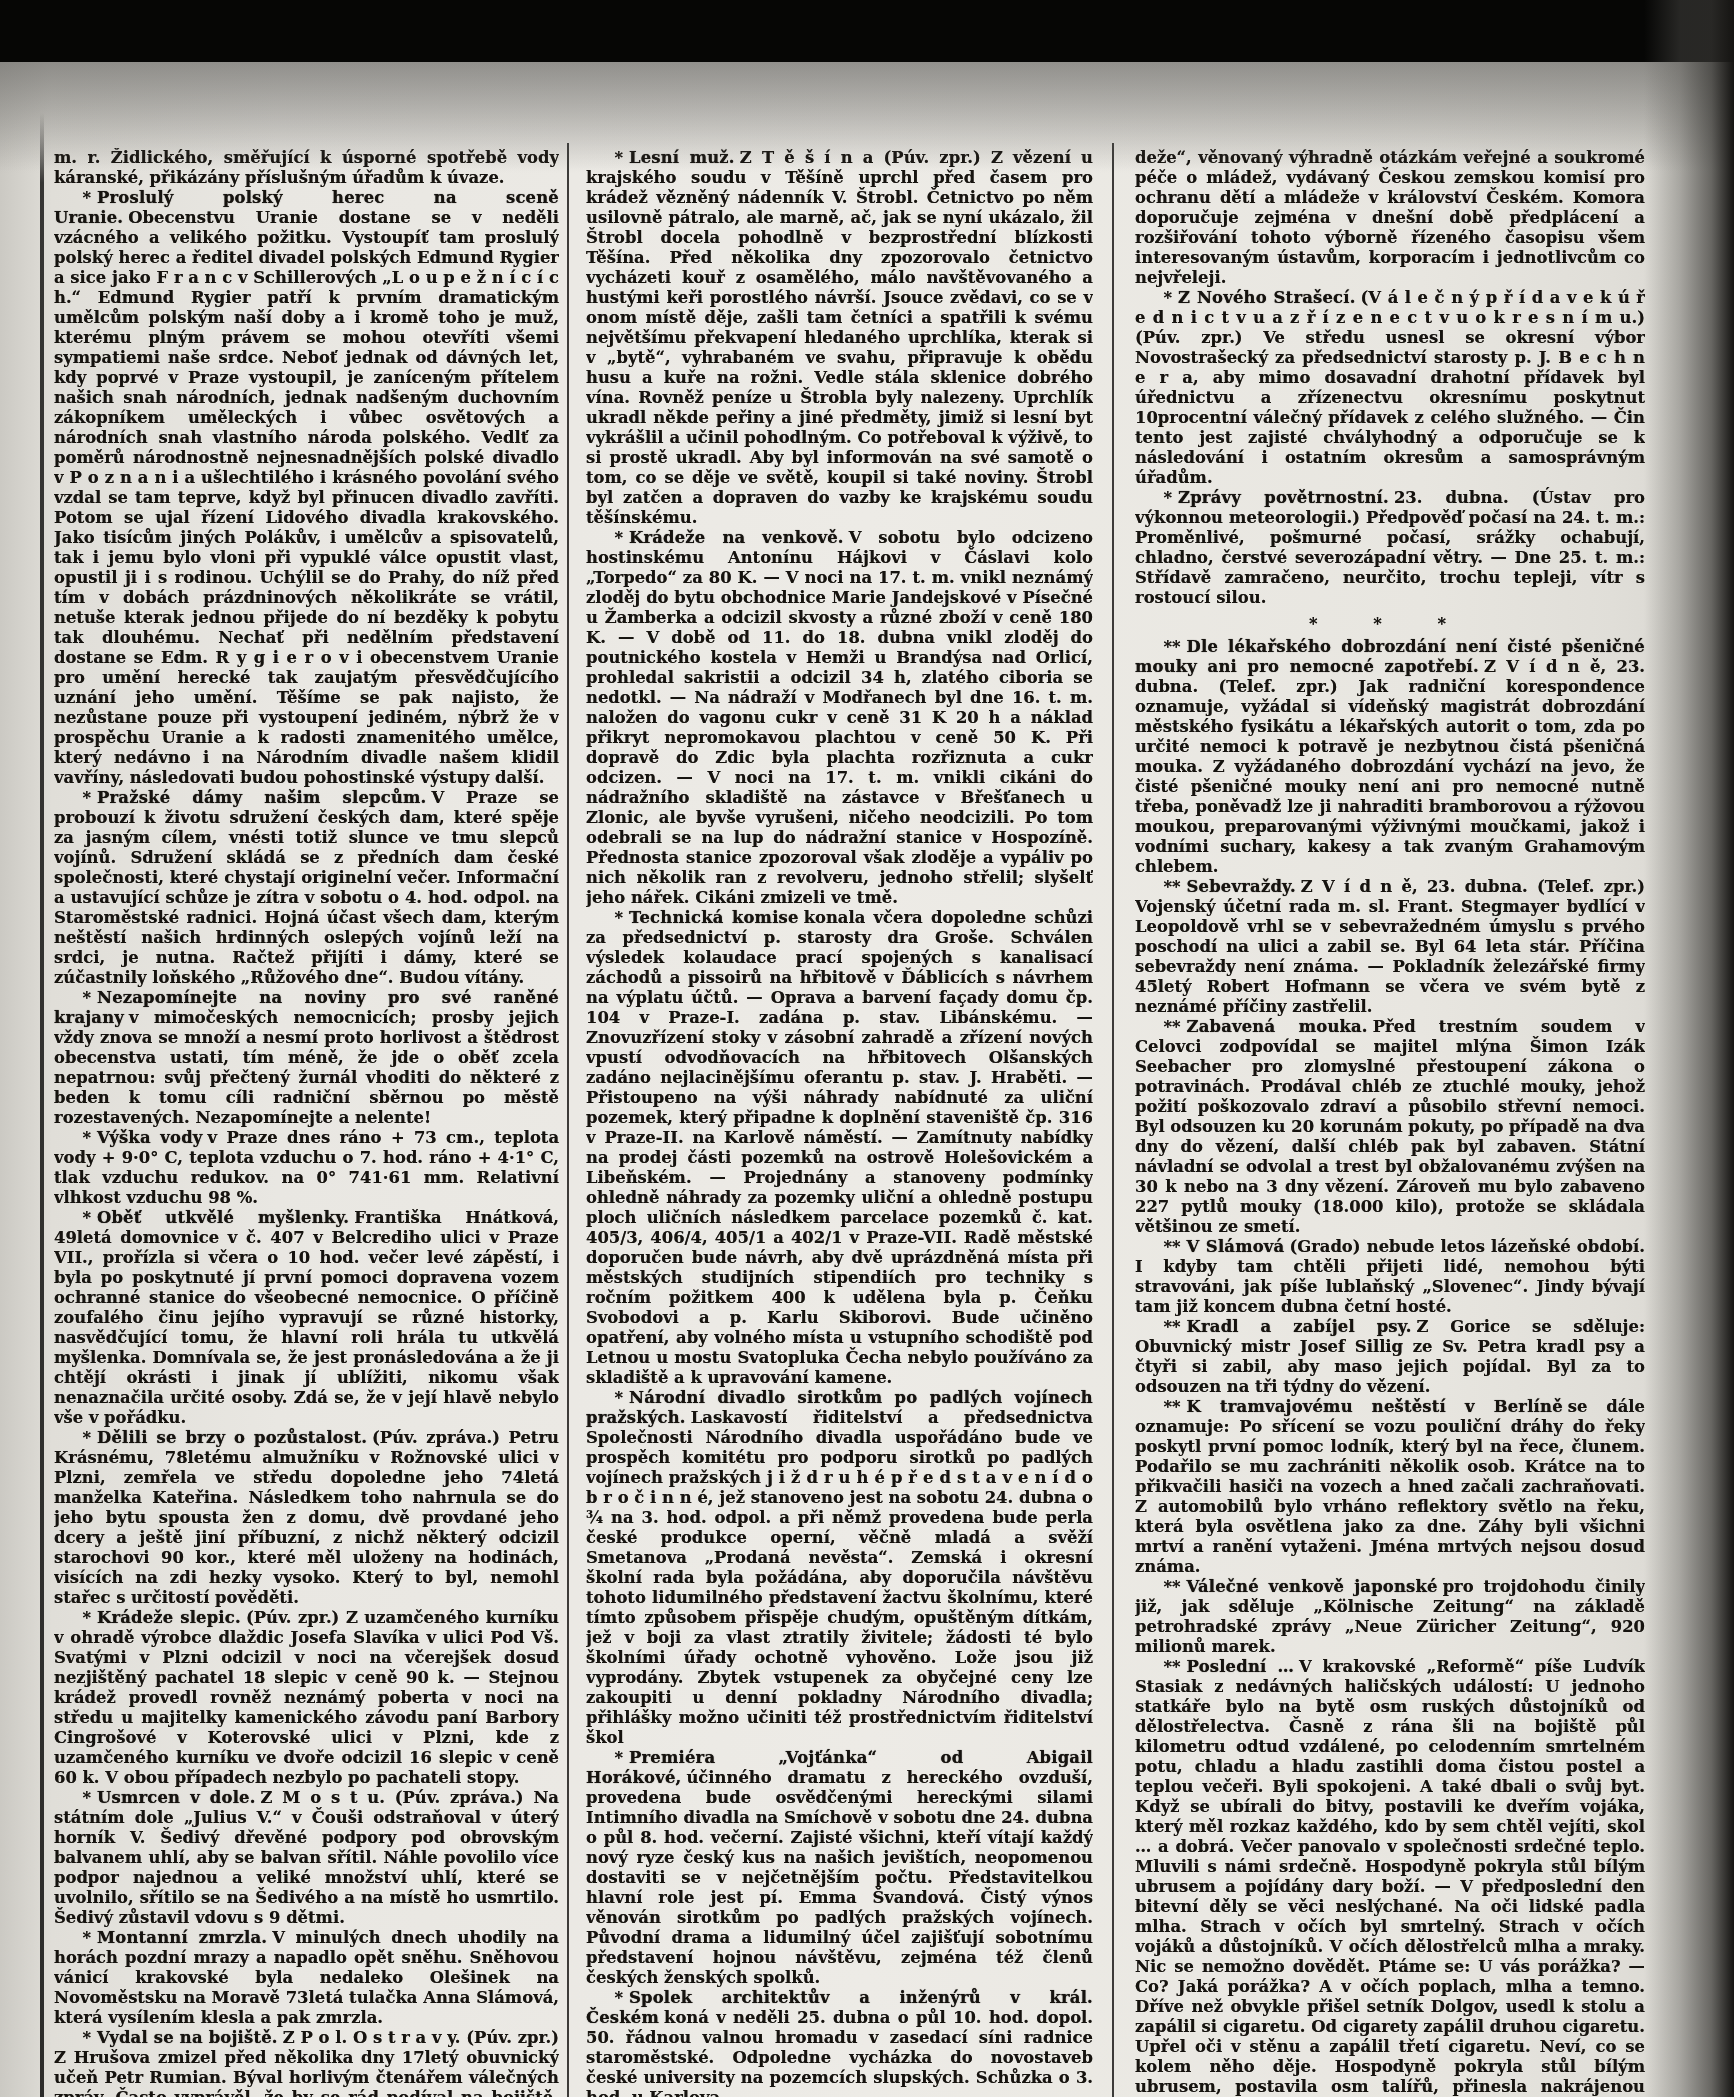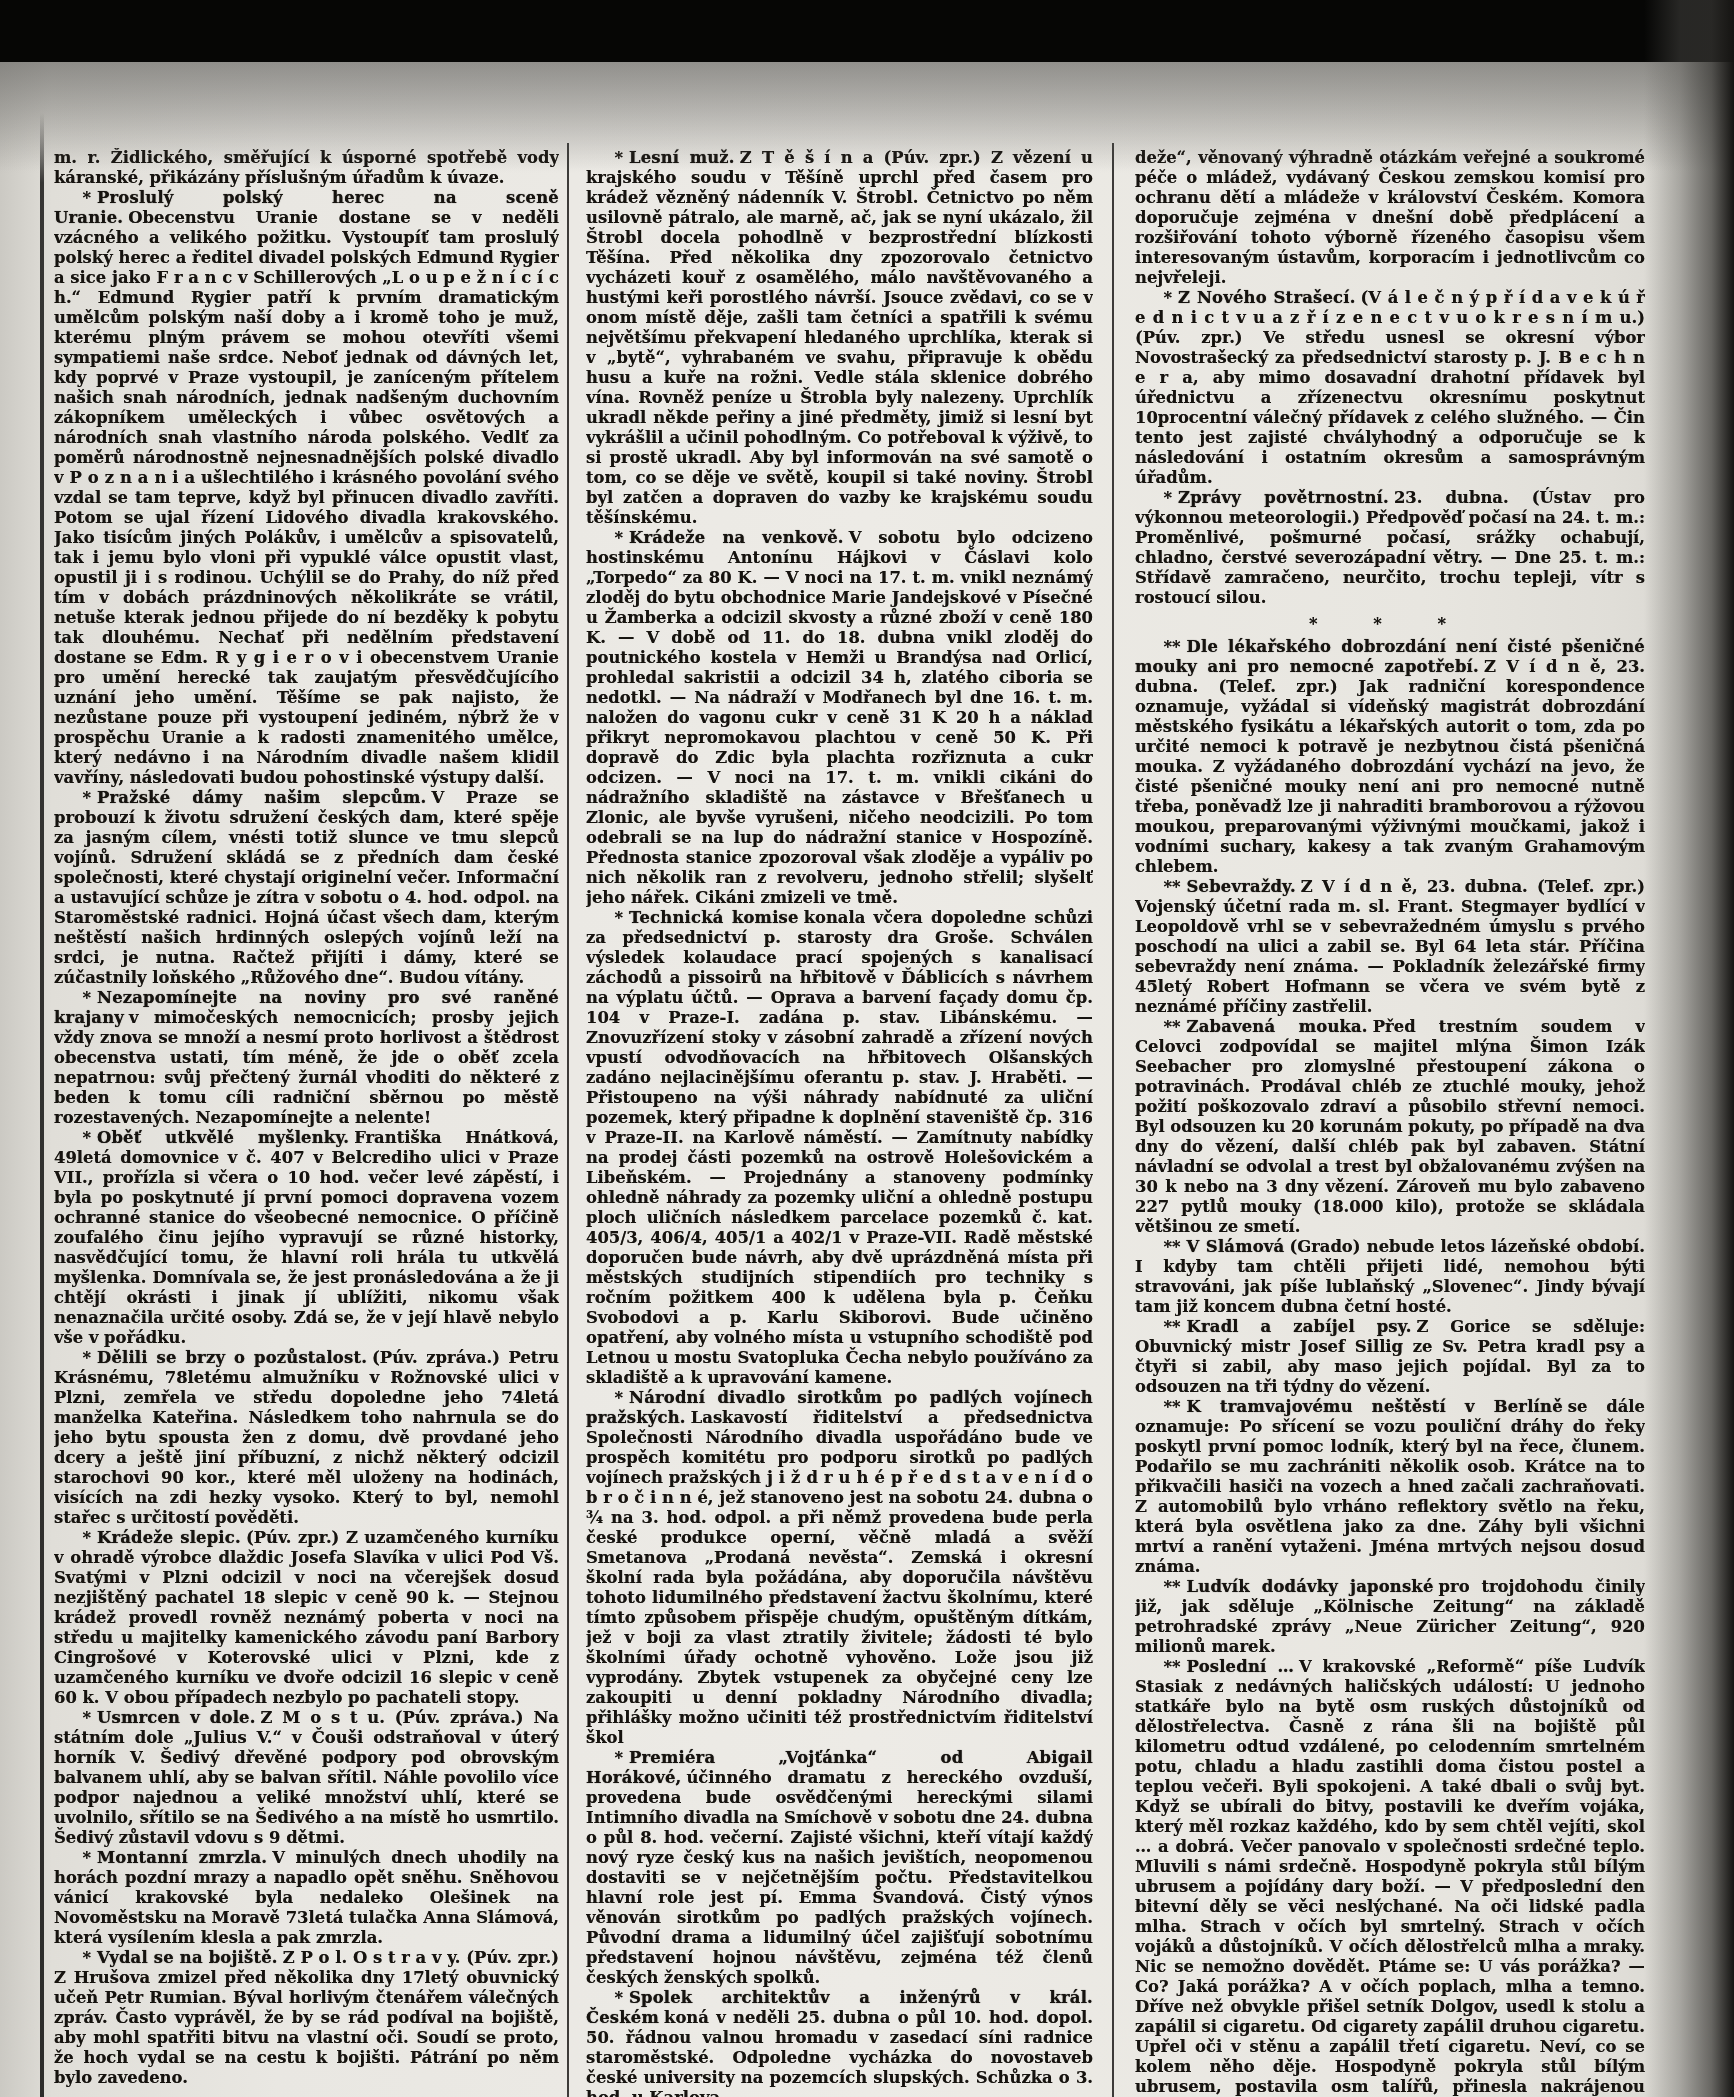--- a/index.html
+++ b/index.html
@@ -52,20 +52,21 @@
 <div class="scan">
   <div class="paper"></div>
   <div class="fold"></div>
   <div class="rule rule-1"></div>
   <div class="rule rule-2"></div>
   <div class="col" id="col1">
       <p class="par continuation"><span class="txt">m. r. Židlického, směřující k úsporné spotřebě vody káranské, přikázány příslušným úřadům k úvaze.</span></p>
       <p class="par item"><span class="marker">*</span><span class="lead">Proslulý polský herec na sceně Uranie.</span><span class="txt">Obecenstvu Uranie dostane se v neděli vzácného a velikého požitku. Vystoupíť tam proslulý polský herec a ředitel divadel polských Edmund Rygier a sice jako F r a n c v Schillerových „L o u p e ž n í c í c h.“ Edmund Rygier patří k prvním dramatickým umělcům polským naší doby a i kromě toho je muž, kterému plným právem se mohou otevříti všemi sympatiemi naše srdce. Neboť jednak od dávných let, kdy poprvé v Praze vystoupil, je zaníceným přítelem našich snah národních, jednak nadšeným duchovním zákopníkem uměleckých i vůbec osvětových a národních snah vlastního národa polského. Vedlť za poměrů národnostně nejnesnadnějších polské divadlo v P o z n a n i a ušlechtilého i krásného povolání svého vzdal se tam teprve, když byl přinucen divadlo zavříti. Potom se ujal řízení Lidového divadla krakovského. Jako tisícům jiných Polákův, i umělcův a spisovatelů, tak i jemu bylo vloni při vypuklé válce opustit vlast, opustil ji i s rodinou. Uchýlil se do Prahy, do níž před tím v dobách prázdninových několikráte se vrátil, netuše kterak jednou přijede do ní bezděky k pobytu tak dlouhému. Nechať při nedělním představení dostane se Edm. R y g i e r o v i obecenstvem Uranie pro umění herecké tak zaujatým přesvědčujícího uznání jeho umění. Těšíme se pak najisto, že nezůstane pouze při vystoupení jediném, nýbrž že v prospěchu Uranie a k radosti znamenitého umělce, který nedávno i na Národním divadle našem klidil vavříny, následovati budou pohostinské výstupy další.</span></p>
       <p class="par item"><span class="marker">*</span><span class="lead">Pražské dámy našim slepcům.</span><span class="txt">V Praze se probouzí k životu sdružení českých dam, které spěje za jasným cílem, vnésti totiž slunce ve tmu slepců vojínů. Sdružení skládá se z předních dam české společnosti, které chystají originelní večer. Informační a ustavující schůze je zítra v sobotu o 4. hod. odpol. na Staroměstské radnici. Hojná účast všech dam, kterým neštěstí našich hrdinných oslepých vojínů leží na srdci, je nutna. Račtež přijíti i dámy, které se zúčastnily loňského „Růžového dne“. Budou vítány.</span></p>
       <p class="par item"><span class="marker">*</span><span class="lead">Nezapomínejte na noviny pro své raněné krajany</span><span class="txt">v mimočeských nemocnicích; prosby jejich vždy znova se množí a nesmí proto horlivost a štědrost obecenstva ustati, tím méně, že jde o oběť zcela nepatrnou: svůj přečtený žurnál vhoditi do některé z beden k tomu cíli radniční sběrnou po městě rozestavených. Nezapomínejte a nelente!</span></p>
+      <p class="par item"><span class="marker">*</span><span class="lead">Výška vody</span><span class="txt">v Praze dnes ráno + 73 cm., teplota vody + 9·0° C, teplota vzduchu o 7. hod. ráno + 4·1° C, tlak vzduchu redukov. na 0° 741·61 mm. Relativní vlhkost vzduchu 98 %.</span></p>
       <p class="par item"><span class="marker">*</span><span class="lead">Oběť utkvělé myšlenky.</span><span class="txt">Františka Hnátková, 49letá domovnice v č. 407 v Belcrediho ulici v Praze VII., prořízla si včera o 10 hod. večer levé zápěstí, i byla po poskytnuté jí první pomoci dopravena vozem ochranné stanice do všeobecné nemocnice. O příčině zoufalého činu jejího vypravují se různé historky, nasvědčující tomu, že hlavní roli hrála tu utkvělá myšlenka. Domnívala se, že jest pronásledována a že ji chtějí okrásti i jinak jí ublížiti, nikomu však nenaznačila určité osoby. Zdá se, že v její hlavě nebylo vše v pořádku.</span></p>
       <p class="par item"><span class="marker">*</span><span class="lead">Dělili se brzy o pozůstalost.</span><span class="txt">(Púv. zpráva.) Petru Krásnému, 78letému almužníku v Rožnovské ulici v Plzni, zemřela ve středu dopoledne jeho 74letá manželka Kateřina. Následkem toho nahrnula se do jeho bytu spousta žen z domu, dvě provdané jeho dcery a ještě jiní příbuzní, z nichž některý odcizil starochovi 90 kor., které měl uloženy na hodinách, visících na zdi hezky vysoko. Který to byl, nemohl stařec s určitostí pověděti.</span></p>
       <p class="par item"><span class="marker">*</span><span class="lead">Krádeže slepic.</span><span class="txt">(Púv. zpr.) Z uzamčeného kurníku v ohradě výrobce dlaždic Josefa Slavíka v ulici Pod Vš. Svatými v Plzni odcizil v noci na včerejšek dosud nezjištěný pachatel 18 slepic v ceně 90 k. — Stejnou krádež provedl rovněž neznámý poberta v noci na středu u majitelky kamenického závodu paní Barbory Cingrošové v Koterovské ulici v Plzni, kde z uzamčeného kurníku ve dvoře odcizil 16 slepic v ceně 60 k. V obou případech nezbylo po pachateli stopy.</span></p>
       <p class="par item"><span class="marker">*</span><span class="lead">Usmrcen v dole.</span><span class="txt">Z M o s t u. (Púv. zpráva.) Na státním dole „Julius V.“ v Čouši odstraňoval v úterý horník V. Šedivý dřevěné podpory pod obrovským balvanem uhlí, aby se balvan sřítil. Náhle povolilo více podpor najednou a veliké množství uhlí, které se uvolnilo, sřítilo se na Šedivého a na místě ho usmrtilo. Šedivý zůstavil vdovu s 9 dětmi.</span></p>
       <p class="par item"><span class="marker">*</span><span class="lead">Montanní zmrzla.</span><span class="txt">V minulých dnech uhodily na horách pozdní mrazy a napadlo opět sněhu. Sněhovou vánicí krakovské byla nedaleko Olešinek na Novoměstsku na Moravě 73letá tulačka Anna Slámová, která vysílením klesla a pak zmrzla.</span></p>
       <p class="par item"><span class="marker">*</span><span class="lead">Vydal se na bojiště.</span><span class="txt">Z P o l. O s t r a v y. (Púv. zpr.) Z Hrušova zmizel před několika dny 17letý obuvnický učeň Petr Rumian. Býval horlivým čtenářem válečných zpráv. Často vyprávěl, že by se rád podíval na bojiště, aby mohl spatřiti bitvu na vlastní oči. Soudí se proto, že hoch vydal se na cestu k bojišti. Pátrání po něm bylo zavedeno.</span></p>
     </div>
   <div class="col" id="col2">
       <p class="par item"><span class="marker">*</span><span class="lead">Lesní muž.</span><span class="txt">Z T ě š í n a (Púv. zpr.) Z vězení u krajského soudu v Těšíně uprchl před časem pro krádež vězněný nádenník V. Štrobl. Četnictvo po něm usilovně pátralo, ale marně, ač, jak se nyní ukázalo, žil Štrobl docela pohodlně v bezprostřední blízkosti Těšína. Před několika dny zpozorovalo četnictvo vycházeti kouř z osamělého, málo navštěvovaného a hustými keři porostlého návrší. Jsouce zvědavi, co se v onom místě děje, zašli tam četníci a spatřili k svému největšímu překvapení hledaného uprchlíka, kterak si v „bytě“, vyhrabaném ve svahu, připravuje k obědu husu a kuře na rožni. Vedle stála sklenice dobrého vína. Rovněž peníze u Štrobla byly nalezeny. Uprchlík ukradl někde peřiny a jiné předměty, jimiž si lesní byt vykrášlil a učinil pohodlným. Co potřeboval k výživě, to si prostě ukradl. Aby byl informován na své samotě o tom, co se děje ve světě, koupil si také noviny. Štrobl byl zatčen a dopraven do vazby ke krajskému soudu těšínskému.</span></p>
       <p class="par item"><span class="marker">*</span><span class="lead">Krádeže na venkově.</span><span class="txt">V sobotu bylo odcizeno hostinskému Antonínu Hájkovi v Čáslavi kolo „Torpedo“ za 80 K. — V noci na 17. t. m. vnikl neznámý zloděj do bytu obchodnice Marie Jandejskové v Písečné u Žamberka a odcizil skvosty a různé zboží v ceně 180 K. — V době od 11. do 18. dubna vnikl zloděj do poutnického kostela v Hemži u Brandýsa nad Orlicí, prohledal sakristii a odcizil 34 h, zlatého ciboria se nedotkl. — Na nádraží v Modřanech byl dne 16. t. m. naložen do vagonu cukr v ceně 31 K 20 h a náklad přikryt nepromokavou plachtou v ceně 50 K. Při dopravě do Zdic byla plachta rozřiznuta a cukr odcizen. — V noci na 17. t. m. vnikli cikáni do nádražního skladiště na zástavce v Břešťanech u Zlonic, ale byvše vyrušeni, ničeho neodcizili. Po tom odebrali se na lup do nádražní stanice v Hospozíně. Přednosta stanice zpozoroval však zloděje a vypáliv po nich několik ran z revolveru, jednoho střelil; slyšelť jeho nářek. Cikáni zmizeli ve tmě.</span></p>
@@ -78,20 +79,20 @@
       <p class="par continuation"><span class="txt">deže“, věnovaný výhradně otázkám veřejné a soukromé péče o mládež, vydávaný Českou zemskou komisí pro ochranu dětí a mládeže v království Českém. Komora doporučuje zejména v dnešní době předplácení a rozšiřování tohoto výborně řízeného časopisu všem interesovaným ústavům, korporacím i jednotlivcům co nejvřeleji.</span></p>
       <p class="par item"><span class="marker">*</span><span class="lead">Z Nového Strašecí.</span><span class="txt">(V á l e č n ý p ř í d a v e k ú ř e d n i c t v u a z ř í z e n e c t v u o k r e s n í m u.) (Púv. zpr.) Ve středu usnesl se okresní výbor Novostrašecký za předsednictví starosty p. J. B e c h n e r a, aby mimo dosavadní drahotní přídavek byl úřednictvu a zřízenectvu okresnímu poskytnut 10procentní válečný přídavek z celého služného. — Čin tento jest zajisté chvályhodný a odporučuje se k následování i ostatním okresům a samosprávným úřadům.</span></p>
       <p class="par item"><span class="marker">*</span><span class="lead">Zprávy povětrnostní.</span><span class="txt">23. dubna. (Ústav pro výkonnou meteorologii.) Předpověď počasí na 24. t. m.: Proměnlivé, pošmurné počasí, srážky ochabují, chladno, čerstvé severozápadní větry. — Dne 25. t. m.: Střídavě zamračeno, neurčito, trochu tepleji, vítr s rostoucí silou.</span></p>
       <p class="par separator">*  *  *</p>
       <p class="par item"><span class="marker">**</span><span class="lead">Dle lékařského dobrozdání není čisté pšeničné mouky ani pro nemocné zapotřebí.</span><span class="txt">Z V í d n ě, 23. dubna. (Telef. zpr.) Jak radniční korespondence oznamuje, vyžádal si vídeňský magistrát dobrozdání městského fysikátu a lékařských autorit o tom, zda po určité nemoci k potravě je nezbytnou čistá pšeničná mouka. Z vyžádaného dobrozdání vychází na jevo, že čisté pšeničné mouky není ani pro nemocné nutně třeba, poněvadž lze ji nahraditi bramborovou a rýžovou moukou, preparovanými výživnými moučkami, jakož i vodními suchary, kakesy a tak zvaným Grahamovým chlebem.</span></p>
       <p class="par item"><span class="marker">**</span><span class="lead">Sebevraždy.</span><span class="txt">Z V í d n ě, 23. dubna. (Telef. zpr.) Vojenský účetní rada m. sl. Frant. Stegmayer bydlící v Leopoldově vrhl se v sebevražedném úmyslu s prvého poschodí na ulici a zabil se. Byl 64 leta stár. Příčina sebevraždy není známa. — Pokladník železářské firmy 45letý Robert Hofmann se včera ve svém bytě z neznámé příčiny zastřelil.</span></p>
       <p class="par item"><span class="marker">**</span><span class="lead">Zabavená mouka.</span><span class="txt">Před trestním soudem v Celovci zodpovídal se majitel mlýna Šimon Izák Seebacher pro zlomyslné přestoupení zákona o potravinách. Prodával chléb ze ztuchlé mouky, jehož požití poškozovalo zdraví a působilo střevní nemoci. Byl odsouzen ku 20 korunám pokuty, po případě na dva dny do vězení, další chléb pak byl zabaven. Státní návladní se odvolal a trest byl obžalovanému zvýšen na 30 k nebo na 3 dny vězení. Zároveň mu bylo zabaveno 227 pytlů mouky (18.000 kilo), protože se skládala většinou ze smetí.</span></p>
       <p class="par item"><span class="marker">**</span><span class="lead">V Slámová</span><span class="txt">(Grado) nebude letos lázeňské období. I kdyby tam chtěli přijeti lidé, nemohou býti stravováni, jak píše lublaňský „Slovenec“. Jindy bývají tam již koncem dubna četní hosté.</span></p>
       <p class="par item"><span class="marker">**</span><span class="lead">Kradl a zabíjel psy.</span><span class="txt">Z Gorice se sděluje: Obuvnický mistr Josef Sillig ze Sv. Petra kradl psy a čtyři si zabil, aby maso jejich pojídal. Byl za to odsouzen na tři týdny do vězení.</span></p>
       <p class="par item"><span class="marker">**</span><span class="lead">K tramvajovému neštěstí v Berlíně</span><span class="txt">se dále oznamuje: Po sřícení se vozu pouliční dráhy do řeky poskytl první pomoc lodník, který byl na řece, člunem. Podařilo se mu zachrániti několik osob. Krátce na to přikvačili hasiči na vozech a hned začali zachraňovati. Z automobilů bylo vrháno reflektory světlo na řeku, která byla osvětlena jako za dne. Záhy byli všichni mrtví a ranění vytaženi. Jména mrtvých nejsou dosud známa.</span></p>
-      <p class="par item"><span class="marker">**</span><span class="lead">Ludvík dodávky japonské</span><span class="txt">pro trojdohodu činily již, jak sděluje „Kölnische Zeitung“ na základě petrohradské zprávy „Neue Züricher Zeitung“, 920 milionů marek.</span></p>
+      <p class="par item"><span class="marker">**</span><span class="lead">Válečné venkově japonské</span><span class="txt">pro trojdohodu činily již, jak sděluje „Kölnische Zeitung“ na základě petrohradské zprávy „Neue Züricher Zeitung“, 920 milionů marek.</span></p>
       <p class="par item"><span class="marker">**</span><span class="lead">Poslední …</span><span class="txt">V krakovské „Reformě“ píše Ludvík Stasiak z nedávných haličských událostí: U jednoho statkáře bylo na bytě osm ruských důstojníků od dělostřelectva. Časně z rána šli na bojiště půl kilometru odtud vzdálené, po celodenním smrtelném potu, chladu a hladu zastihli doma čistou postel a teplou večeři. Byli spokojeni. A také dbali o svůj byt. Když se ubírali do bitvy, postavili ke dveřím vojáka, který měl rozkaz každého, kdo by sem chtěl vejíti, skol … a dobrá. Večer panovalo v společnosti srdečné teplo. Mluvili s námi srdečně. Hospodyně pokryla stůl bílým ubrusem a pojídány dary boží. — V předposlední den bitevní děly se věci neslýchané. Na oči lidské padla mlha. Strach v očích byl smrtelný. Strach v očích vojáků a důstojníků. V očích dělostřelců mlha a mraky. Nic se nemožno dovědět. Ptáme se: U vás porážka? — Co? Jaká porážka? A v očích poplach, mlha a temno. Dříve než obvykle přišel setník Dolgov, usedl k stolu a zapálil si cigaretu. Od cigarety zapálil druhou cigaretu. Upřel oči v stěnu a zapálil třetí cigaretu. Neví, co se kolem něho děje. Hospodyně pokryla stůl bílým ubrusem, postavila osm talířů, přinesla nakrájenou klobásu, koupenou patrně dle orenburské ceny. — „Pane setníku, večeře“. Probudil se Dolgov. Pohlédl na stůl … — „Co jste to udělala, paní?“ — „Prostřela jsem jako jindy pro osm osob“. — „Na večeři budu jen já“. — „A kdo jsou ostatní páni důstojníci?“ — Dolgov jen mávl rukou.</span></p>
     </div>
   <div class="edge-top"></div>
   <div class="edge-right"></div>
 
 </div>
 
 
 </body></html>

